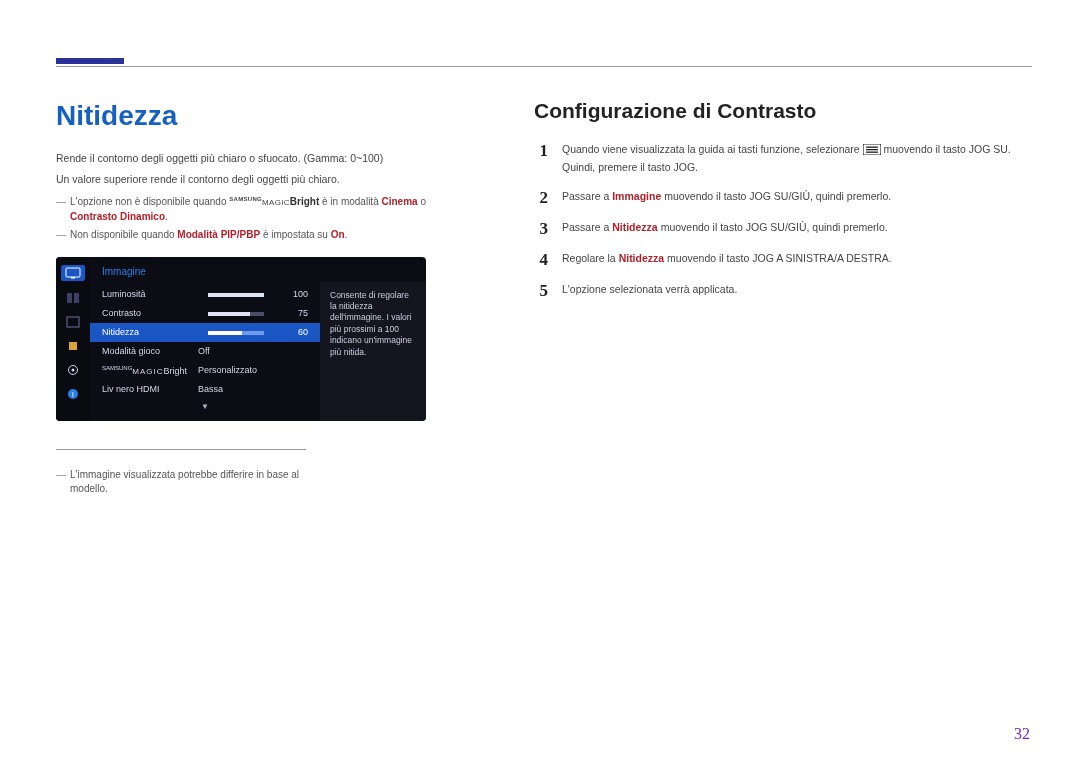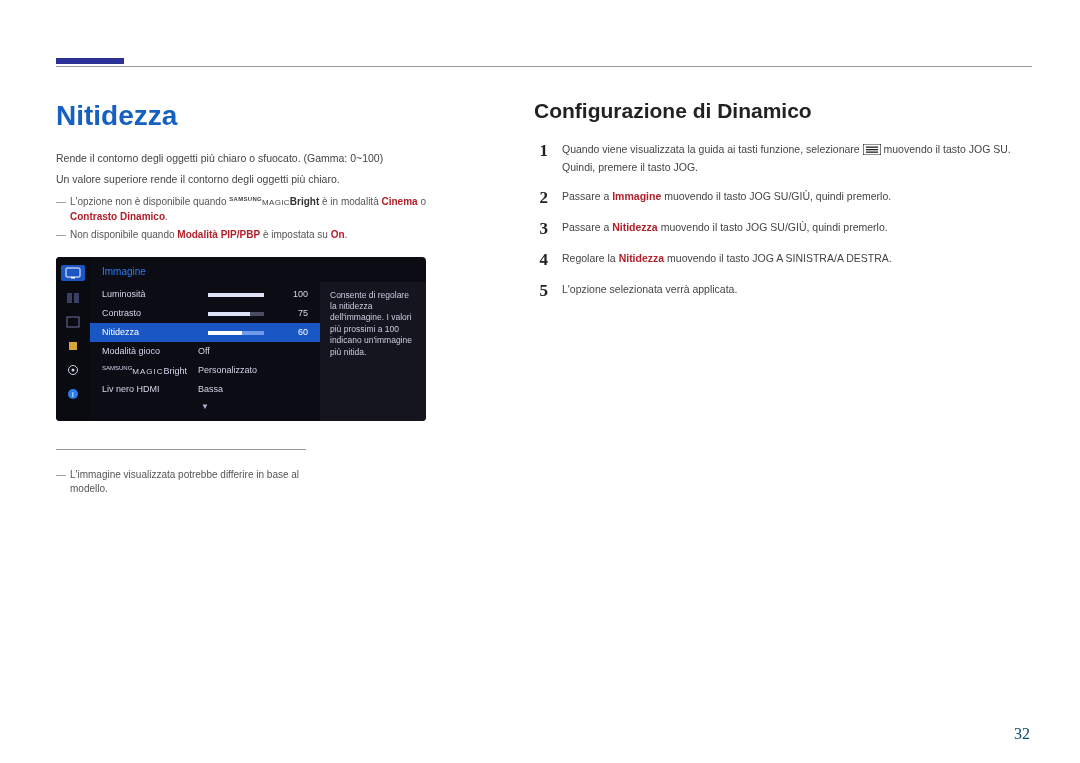--- a/index.html
+++ b/index.html
@@ -46,21 +46,21 @@
   .osd-row .arrow{font-size:8px;color:#cfd2e4;margin-left:auto;}
   .osd-down{text-align:center;color:#aeb3d0;font-size:8px;padding-top:2px;}
   .osd-side{flex:0 0 86px;background:#14151f;padding:8px 10px;font-size:8.5px;color:#cacde0;line-height:1.35;margin-top:25px;}
   .footnote{margin-top:28px;border-top:1px solid #999;padding-top:14px;font-size:9px;color:#777;width:250px;}
   .footnote .note::before{content:"―";}
   
   ol.steps{list-style:none;margin:0;padding:0;}
   ol.steps li{display:flex;gap:14px;margin:0 0 14px 0;font-size:10.5px;color:#444;}
   ol.steps .num{font-family:Georgia,"Times New Roman",serif;font-style:normal;font-weight:600;font-size:17px;color:#222;line-height:1;flex:0 0 14px;text-align:right;}
   .jogicon{display:inline-block;vertical-align:-2px;}
-  .pagenum{position:absolute;right:50px;bottom:18px;font-size:16px;color:#0c4a6e;font-family:Georgia,serif;}
+  .pagenum{position:absolute;right:50px;bottom:18px;font-size:16px;color:#6d28d9;font-family:Georgia,serif;}
 </style>
 </head>
 <body>
 
 <div class="page">
   <div class="top-marker"></div>
   <div class="top-rule"></div>
 
   <div class="cols">
 
@@ -156,21 +156,21 @@
         </div>
         <div class="osd-side">Consente di regolare la nitidezza dell'immagine. I valori più prossimi a 100 indicano un'immagine più nitida.</div>
       </div>
 
       <div class="footnote">
         <div class="note">L'immagine visualizzata potrebbe differire in base al modello.</div>
       </div>
     </div>
 
     <div class="col-right">
-      <h1 class="right-title">Configurazione di Dinamico</h1>
+      <h1 class="right-title">Configurazione di Contrasto</h1>
       <ol class="steps">
         <li>
           <span class="num">1</span>
           <span>
             <span>Quando viene visualizzata la guida ai tasti funzione, selezionare </span><span class="jogicon"><svg width="18" height="11" viewBox="0 0 18 11">
                   <rect x="0" y="0" width="18" height="11" rx="1" fill="none" stroke="#222" stroke-width="1.2"></rect>
                   <rect x="3" y="2.5" width="12" height="1.3" fill="#222"></rect>
                   <rect x="3" y="5" width="12" height="1.3" fill="#222"></rect>
                   <rect x="3" y="7.5" width="12" height="1.3" fill="#222"></rect>
                 </svg></span><span> muovendo il tasto JOG SU. Quindi, premere il tasto JOG.</span>

